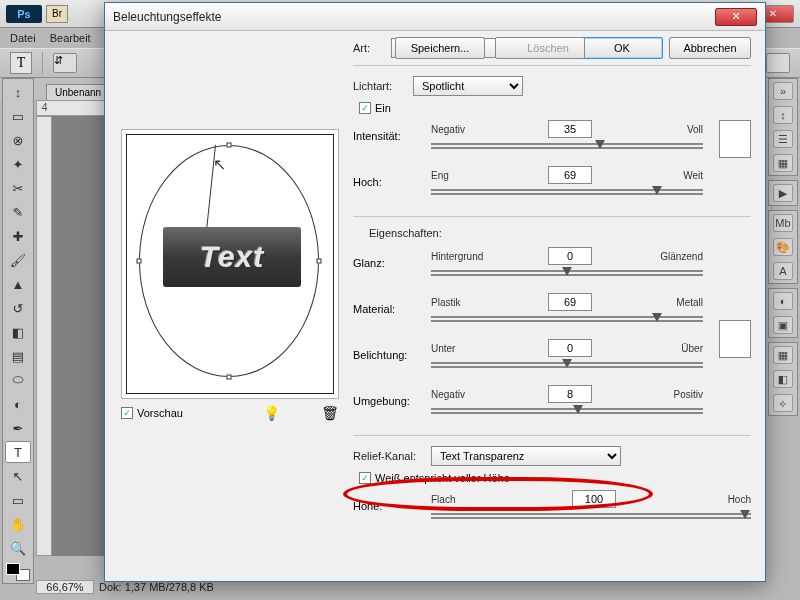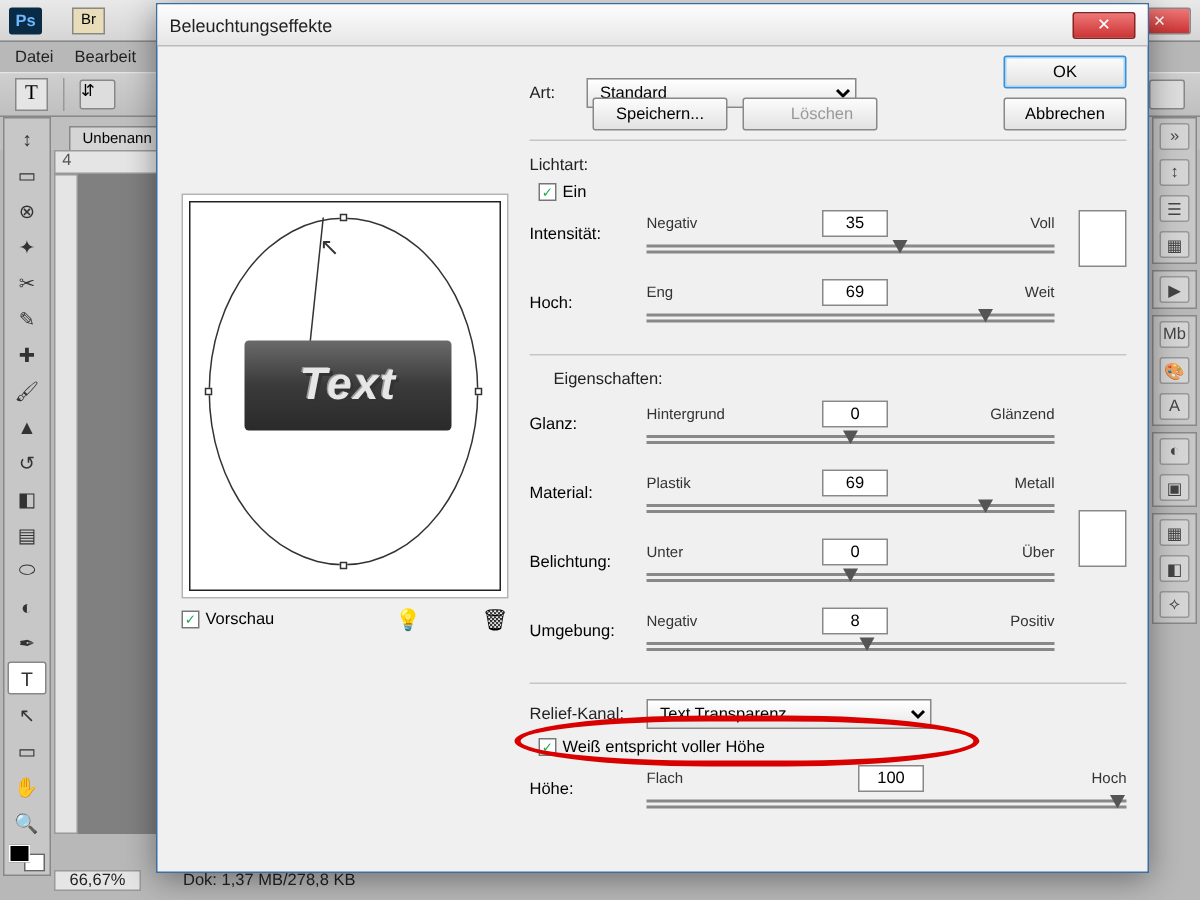--- a/index.html
+++ b/index.html
@@ -1,22 +1,22 @@
 <!DOCTYPE html>
 <html><head>
 <meta charset="utf-8">
 <style>
 * { box-sizing: border-box; margin: 0; padding: 0; font-family: "Segoe UI", Tahoma, sans-serif; font-size: 11px; }
 body { background: #b8b8b8; width: 800px; height: 600px; overflow: hidden; position: relative; }
 
 
 .main-win { position: absolute; inset: 0; background: #b8b8b8; }
 .titlebar-main { height: 28px; background: linear-gradient(#e9e9e9,#d5d5d5); display: flex; align-items: center; padding: 0 6px; border-bottom: 1px solid #888; }
-.ps-logo { width: 22px; height: 18px; background: #0a2b46; color: #6fb7ff; font-weight: bold; text-align: center; border-radius: 2px; line-height: 18px; font-size: 11px; }
-.br-logo { width: 22px; height: 18px; background: #e9dcb8; border: 1px solid #888; margin-left: 20px; text-align: center; line-height: 16px; font-size: 10px; }
+.ps-logo { width: 36px; height: 18px; background: #0a2b46; color: #6fb7ff; font-weight: bold; text-align: center; border-radius: 2px; line-height: 18px; font-size: 11px; }
+.br-logo { width: 22px; height: 18px; background: #e9dcb8; border: 1px solid #888; margin-left: 4px; text-align: center; line-height: 16px; font-size: 10px; }
 .win-btns { margin-left: auto; display: flex; gap: 2px; }
 .win-btn { width: 28px; height: 18px; border: 1px solid #888; background: linear-gradient(#f5f5f5,#d9d9d9); border-radius: 2px; display: flex; align-items: center; justify-content: center; font-size: 10px; }
 .win-btn.close { background: linear-gradient(#e77,#c33); color: #fff; width: 42px; }
 
 .menubar { height: 20px; background: #b8b8b8; display: flex; align-items: center; gap: 14px; padding: 0 10px; color: #222; }
 .optbar { height: 30px; background: linear-gradient(#cfcfcf,#bfbfbf); border-top: 1px solid #e5e5e5; border-bottom: 1px solid #888; display: flex; align-items: center; padding: 0 10px; gap: 10px; }
 .optbar .T { width: 22px; height: 22px; border: 1px solid #888; background: #e5e5e5; text-align: center; line-height: 20px; font-family: Georgia; font-size: 14px; }
 .optbar .sep { width: 1px; height: 22px; background: #999; }
 .optbar .sq { width: 24px; height: 20px; border: 1px solid #888; background: #ddd; border-radius: 2px; }
 .optbar .right { margin-left: auto; display: flex; gap: 6px; }
@@ -36,21 +36,21 @@
 .dock { position: absolute; right: 2px; top: 78px; width: 30px; display: flex; flex-direction: column; gap: 4px; }
 .dock .grp { background: #c7c7c7; border: 1px solid #888; padding: 3px 0; display: flex; flex-direction: column; align-items: center; gap: 6px; }
 .dock .ic { width: 20px; height: 18px; background: #d5d5d5; border: 1px solid #999; border-radius: 2px; display: flex; align-items: center; justify-content: center; font-size: 11px; color: #444; }
 
 
 .ruler-h { position: absolute; left: 36px; top: 100px; right: 34px; height: 16px; background: #e5e5e5; border: 1px solid #999; font-size: 8px; color: #555; }
 .ruler-v { position: absolute; left: 36px; top: 116px; width: 16px; height: 440px; background: #e5e5e5; border: 1px solid #999; }
 .canvas { position: absolute; left: 52px; top: 116px; right: 34px; height: 440px; background: #808080; }
 
 
-.status { position: absolute; left: 36px; bottom: 4px; height: 18px; display: flex; gap: 28px; font-size: 10px; color: #222; align-items: center; }
+.status { position: absolute; left: 36px; bottom: 4px; height: 18px; display: flex; gap: 5px; font-size: 10px; color: #222; align-items: center; }
 .status .pct { width: 58px; background: #e5e5e5; border: 1px solid #999; text-align: center; }
 
 
 .dialog { position: absolute; left: 104px; top: 2px; width: 662px; height: 580px; background: #f0f0f0; border: 1px solid #3a6ea5; box-shadow: 0 4px 20px rgba(0,0,0,.4); }
 .dlg-title { height: 28px; background: linear-gradient(#fdfdfd,#e6e6e6); display: flex; align-items: center; padding: 0 8px; border-bottom: 1px solid #bbb; }
 .dlg-title .t { font-size: 12px; color: #222; }
 .dlg-title .x { margin-left: auto; width: 42px; height: 18px; background: linear-gradient(#e77,#c33); color: #fff; border-radius: 2px; border: 1px solid #822; display: flex; align-items: center; justify-content: center; font-size: 11px; }
 
 .dlg-body { position: relative; padding: 10px 14px; height: calc(100% - 28px); }
 
@@ -221,35 +221,36 @@
       <span>Vorschau</span>
       <span class="bulb">💡</span>
       <span class="trash">🗑</span>
     </div>
 
     <div class="controls">
 
       <div class="row">
         <span class="lbl lbl-narrow">Art:</span>
         <select class="sel" style="width:180px"><option>Standard</option></select>
-        <div style="margin-left:auto; display:flex; flex-direction:column; gap:6px; align-items:flex-end;">
+        <div style="margin-left:auto; display:flex; flex-direction:row; gap:6px; align-items:flex-end;">
           <div class="btn ok">OK</div>
           <div class="btn">Abbrechen</div>
         </div>
       </div>
       <div class="row" style="margin-top:-28px; margin-left:0px; gap:10px;">
         <span style="width:32px"></span>
         <div class="btn" style="min-width:90px">Speichern...</div>
         <div class="btn dis" style="min-width:90px">Löschen</div>
       </div>
 
       <hr class="sep">
 
       <div class="row">
         <span class="lbl" style="width:54px">Lichtart:</span>
+        <select class="sel" style="width:110px"><option>Spotlicht</option></select>
       </div>
       <div class="chk-row">
         <span class="chk">✓</span>
         <span>Ein</span>
       </div>
 
       <div style="display:flex; gap:8px;">
         <div style="flex:1">
           <div class="slider-row">
             <span class="lab">Intensität:</span>

